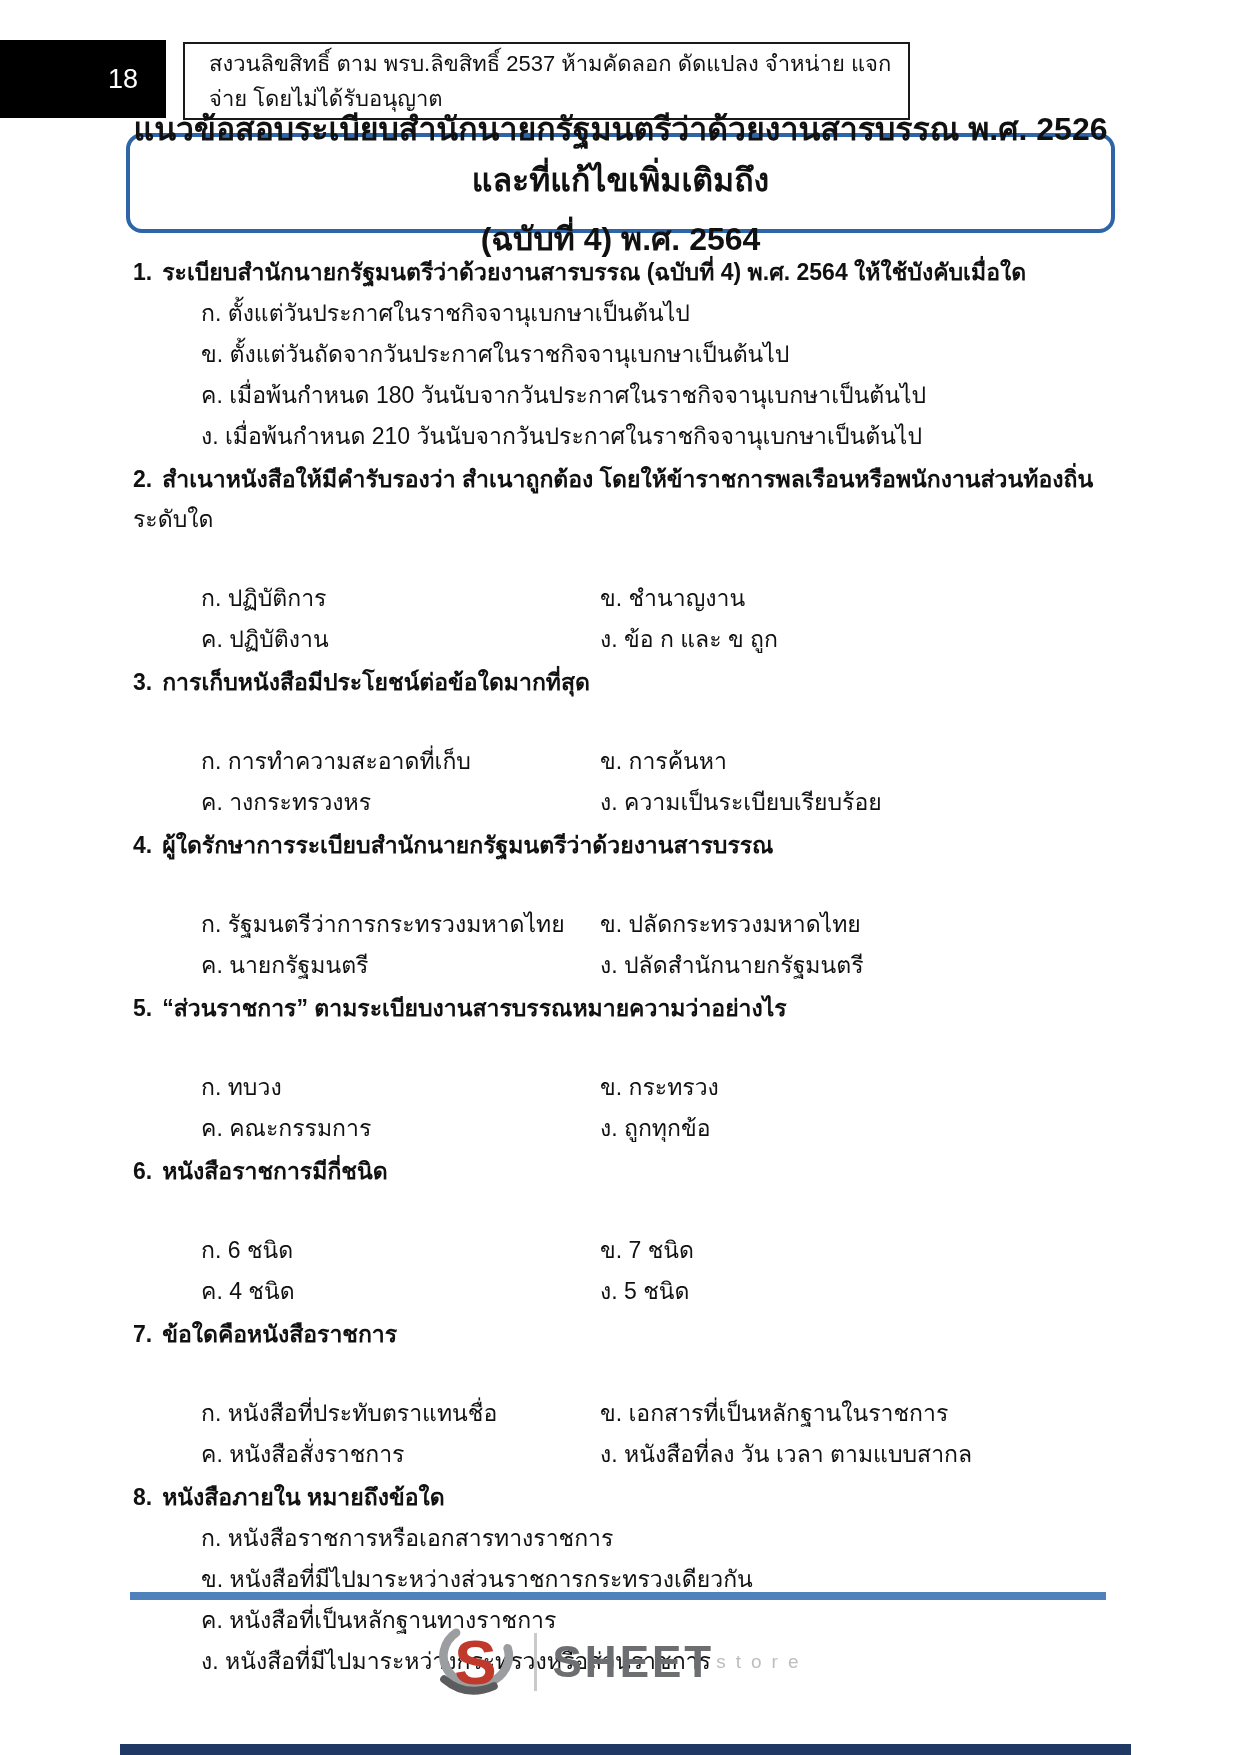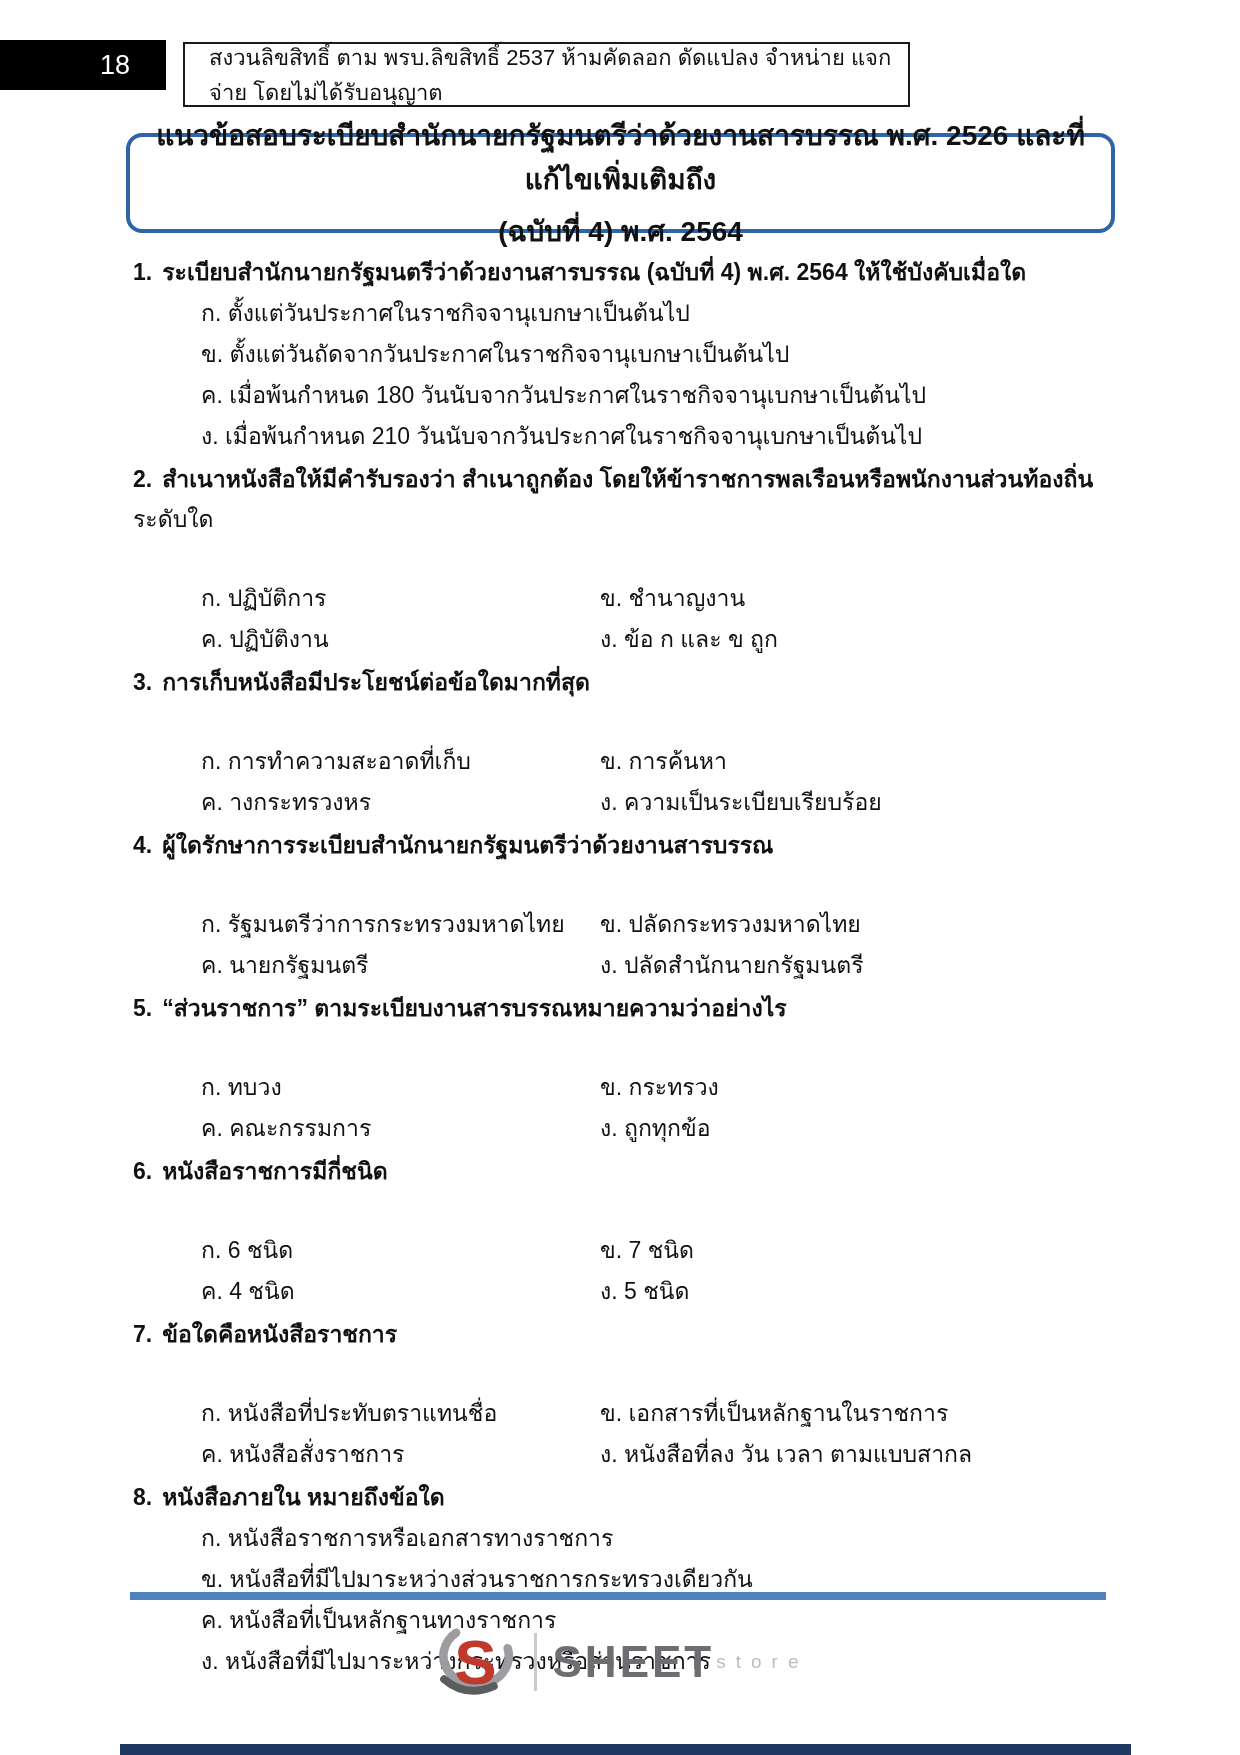--- a/index.html
+++ b/index.html
@@ -16,41 +16,41 @@
   body{font-family:"Liberation Sans", sans-serif; color:#111;}
   .page{
     position:relative;
     width:1240px; height:1755px;
     margin:0 auto;
     background:#ffffff;
     overflow:hidden;
   }
   
   .page-number-box{
-    position:absolute; left:0; top:40px; width:166px; height:50px;
+    position:absolute; left:0; top:40px; width:166px; height:78px;
     background:#000;
     display:flex; align-items:center; justify-content:flex-end;
-    padding-right:36px;
+    padding-right:28px;
     color:#fff; font-size:27px;
   }
   .copyright-box{
-    position:absolute; left:183px; top:42px; width:727px; height:65px;
+    position:absolute; left:183px; top:42px; width:727px; height:78px;
     border:2px solid #1a1a1a;
     display:flex; align-items:center;
     padding-left:24px;
     font-size:22px;
   }
   
   .title-box{
     position:absolute; left:126px; top:133px; width:989px; height:100px;
     border:4px solid var(--title_border);
     border-radius:16px;
     display:flex; flex-direction:column; align-items:center; justify-content:center;
     gap:8px;
-    font-weight:bold; font-size:28px;
+    font-weight:bold; font-size:32px;
     text-align:center;
   }
   
   .content{
     position:absolute; left:133px; top:252px; width:980px;
   }
   .question{margin:0 0 2px 0;}
   .q-text{
     font-weight:bold; font-size:23px; line-height:40px;
   }

